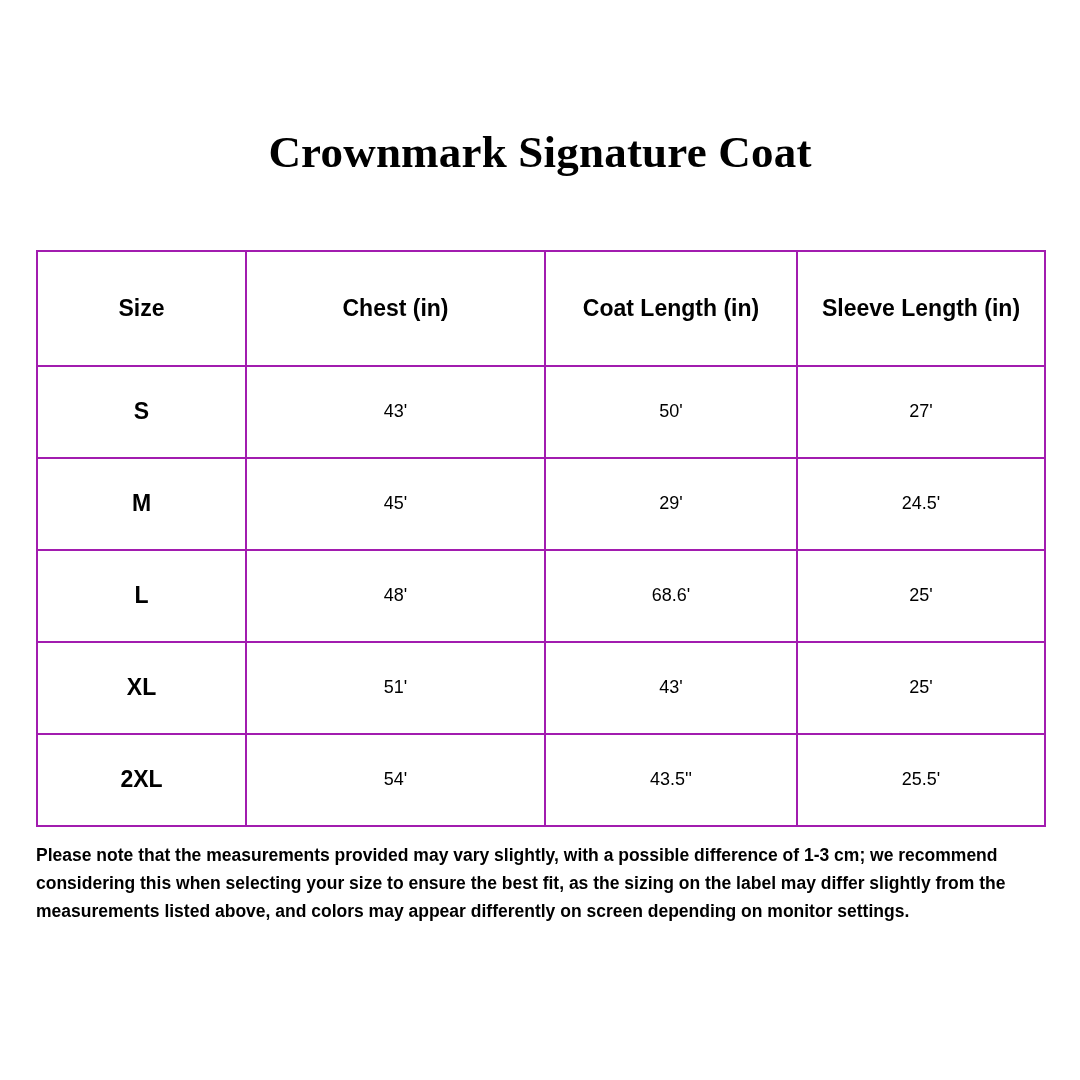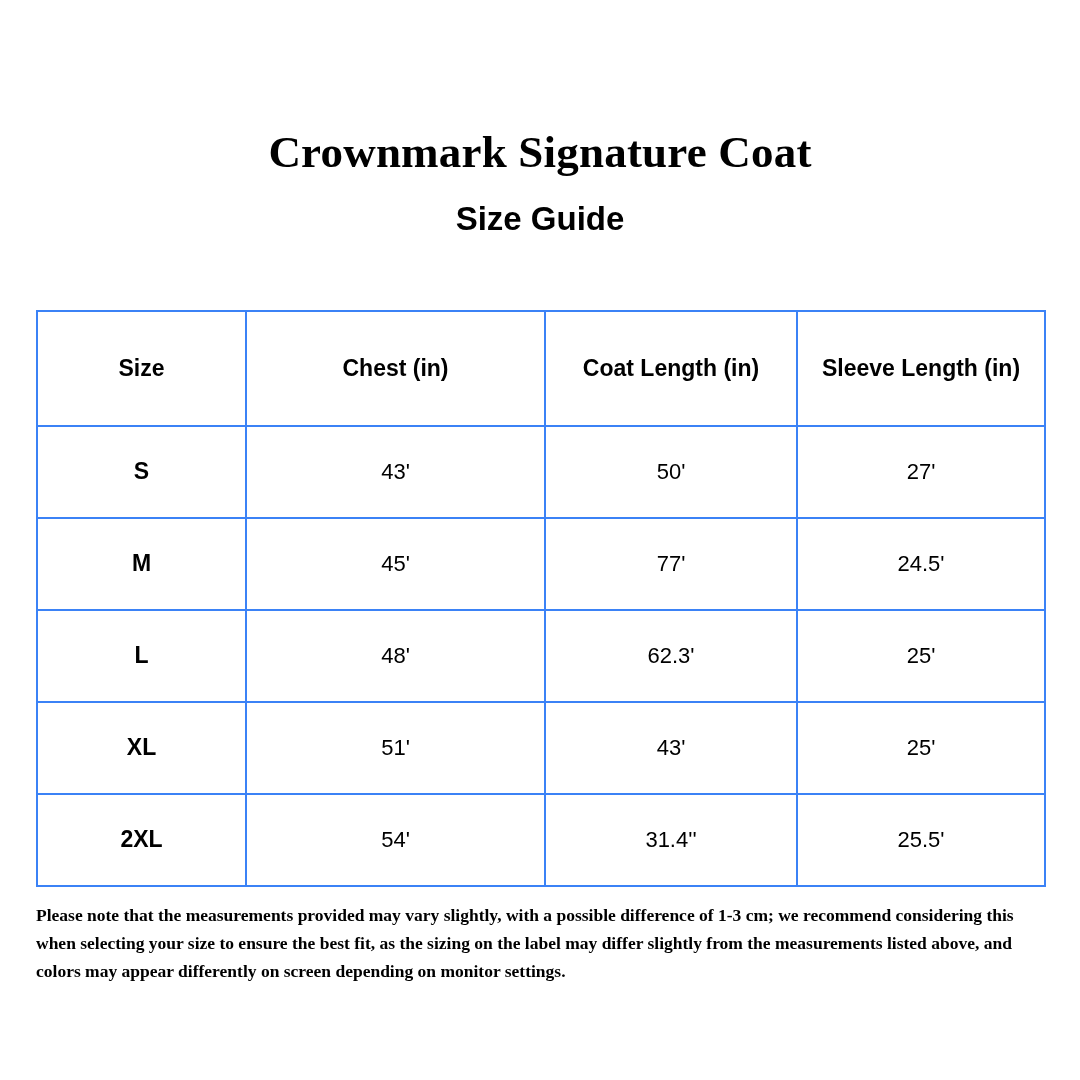--- a/index.html
+++ b/index.html
@@ -45,66 +45,65 @@
     margin: 0 36px;
     padding-top: 40px;
   }
   table.size-table {
     width: 1008px;
     border-collapse: collapse;
     table-layout: fixed;
   }
   table.size-table th,
   table.size-table td {
-    border: 2px solid #3b82f6;
+    border: 2px solid #a21caf;
     text-align: center;
     vertical-align: middle;
     color: #000;
   }
   table.size-table th {
     font-family: "Liberation Sans", sans-serif;
     font-weight: bold;
     font-size: 23px;
     height: 115px;
     padding: 0 6px;
   }
   table.size-table td {
     font-family: "Liberation Sans", sans-serif;
-    font-size: 22px;
+    font-size: 18px;
     height: 92px;
     padding: 0 6px;
     font-weight: normal;
   }
   table.size-table td.size-cell {
     font-weight: bold;
     font-size: 23px;
   }
   col.c-size { width: 209px; }
   col.c-chest { width: 299px; }
   col.c-coat { width: 252px; }
   col.c-sleeve { width: 248px; }
   .note {
     margin: 0 36px;
     padding-top: 14px;
-    font-family: Liberation Serif, serif;
+    font-family: Liberation Sans, sans-serif;
     font-weight: bold;
     font-size: 17.5px;
     line-height: 1.62;
     color: #000;
     text-align: left;
     width: 1008px;
   }
 </style>
 </head>
 <body>
 
 <div class="page">
 
   <h1 class="title">Crownmark Signature Coat</h1>
-  <h2 class="subtitle">Size Guide</h2>
 
   <div class="table-wrap">
     <table class="size-table">
       <colgroup>
         <col class="c-size">
         <col class="c-chest">
         <col class="c-coat">
         <col class="c-sleeve">
       </colgroup>
       <thead>
@@ -118,39 +117,39 @@
       <tbody>
         <tr>
           <td class="size-cell">S</td>
           <td>43'</td>
           <td>50'</td>
           <td>27'</td>
         </tr>
         <tr>
           <td class="size-cell">M</td>
           <td>45'</td>
-          <td>77'</td>
+          <td>29'</td>
           <td>24.5'</td>
         </tr>
         <tr>
           <td class="size-cell">L</td>
           <td>48'</td>
-          <td>62.3'</td>
+          <td>68.6'</td>
           <td>25'</td>
         </tr>
         <tr>
           <td class="size-cell">XL</td>
           <td>51'</td>
           <td>43'</td>
           <td>25'</td>
         </tr>
         <tr>
           <td class="size-cell">2XL</td>
           <td>54'</td>
-          <td>31.4''</td>
+          <td>43.5''</td>
           <td>25.5'</td>
         </tr>
       </tbody>
     </table>
   </div>
 
   <p class="note">Please note that the measurements provided may vary slightly, with a possible difference of 1-3 cm; we recommend considering this when selecting your size to ensure the best fit, as the sizing on the label may differ slightly from the measurements listed above, and colors may appear differently on screen depending on monitor settings.</p>
 
 </div>
 

